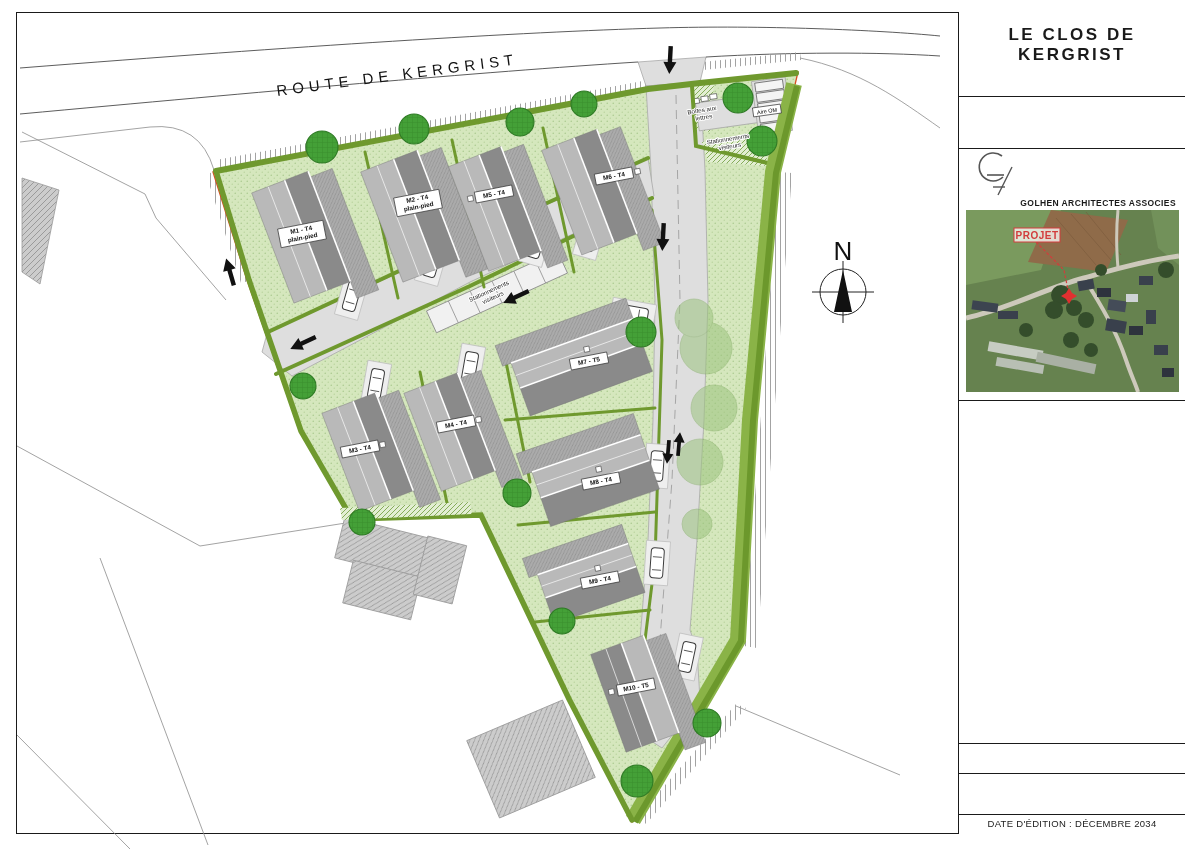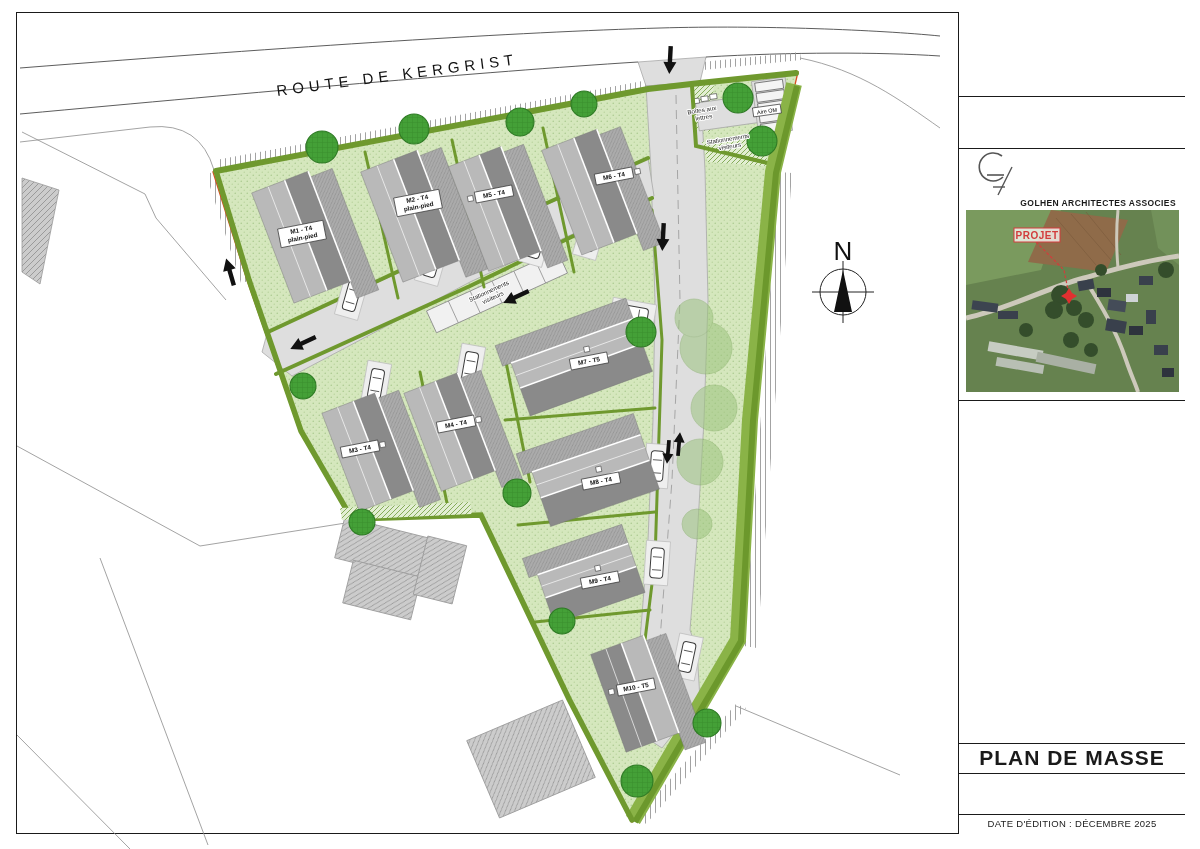--- a/index.html
+++ b/index.html
@@ -446,20 +446,21 @@
 </svg>
 
 <div class="panel">
   <div class="divider" style="top:84px"></div>
   <div class="divider" style="top:136px"></div>
   <div class="divider" style="top:388px"></div>
   <div class="divider" style="top:731px"></div>
   <div class="divider" style="top:761px"></div>
   <div class="divider" style="top:802px"></div>
 
+  <div class="tb-title">LE CLOS DE KERGRIST</div>
 
   <svg class="tb-logo" width="52" height="52" viewBox="0 0 52 52">
     <path d="M31,6 A14,14 0 1 0 32,27" fill="none" stroke="#555" stroke-width="1.6"></path>
     <path d="M16,25 L33,25" stroke="#555" stroke-width="1.6"></path>
     <path d="M27,45 L41,17" stroke="#555" stroke-width="1.4"></path>
     <path d="M22,37 L34,37" stroke="#555" stroke-width="1.4"></path>
   </svg>
   <div class="tb-arch">GOLHEN ARCHITECTES ASSOCIES</div>
 
   <svg class="tb-photo" viewBox="0 0 213 182">
@@ -498,15 +499,14 @@
       <circle cx="200" cy="60" r="8"></circle>
         <circle cx="105" cy="130" r="8"></circle>
         <circle cx="125" cy="140" r="7"></circle>
     </g>
     <path d="M70,32 L98,60 L102,80" stroke="#d23c3c" stroke-width="1.2" stroke-dasharray="3 2" fill="none"></path>
     <polygon points="103,78 106,83 111,86 106,89 103,94 100,89 95,86 100,83" fill="#e03030"></polygon>
     <rect x="48" y="18" width="46" height="14" fill="rgba(255,255,255,0.75)" stroke="#d23c3c" stroke-width="1"></rect>
     <text x="71" y="29" text-anchor="middle" class="projet-txt">PROJET</text>
   </svg>
 
-  <div class="tb-plan">PLAN DE MASSE</div>
-  <div class="tb-date">DATE D'ÉDITION : DÉCEMBRE 2025</div>
+  <div class="tb-date">DATE D'ÉDITION : DÉCEMBRE 2034</div>
 </div>
 
 </body></html>

